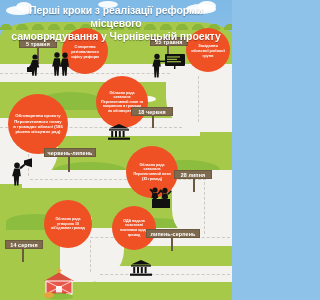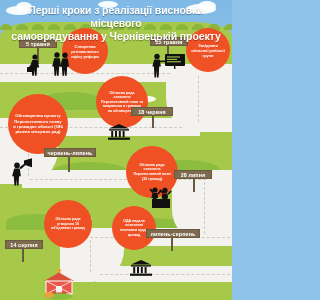--- a/index.html
+++ b/index.html
@@ -115,21 +115,21 @@
 
 <div id="stage">
 
   <div class="cloud" style="left:6px;top:6px;width:26px;height:9px;"></div>
   <div class="cloud" style="left:16px;top:2px;width:16px;height:10px;"></div>
   <div class="cloud" style="left:186px;top:4px;width:30px;height:10px;"></div>
   <div class="cloud" style="left:198px;top:1px;width:18px;height:10px;"></div>
   <div class="cloud" style="left:98px;top:1px;width:20px;height:7px;"></div>
 
   <div class="title">
-    <div>Перші кроки з реалізації висновки місцевого</div>
+    <div>Перші кроки з реалізації реформи місцевого</div>
     <div>самоврядування у Чернівецькій проекту</div>
   </div>
 
   <div class="land land-top"></div>
   <div class="land-edge"></div>
 
   <div class="hill" style="left:40px;top:92px;width:62px;height:18px;"></div>
   <div class="hill" style="left:150px;top:160px;width:70px;height:20px;"></div>
   <div class="hill" style="left:52px;top:162px;width:76px;height:20px;"></div>
   <div class="hill" style="left:6px;top:214px;width:60px;height:16px;"></div>

